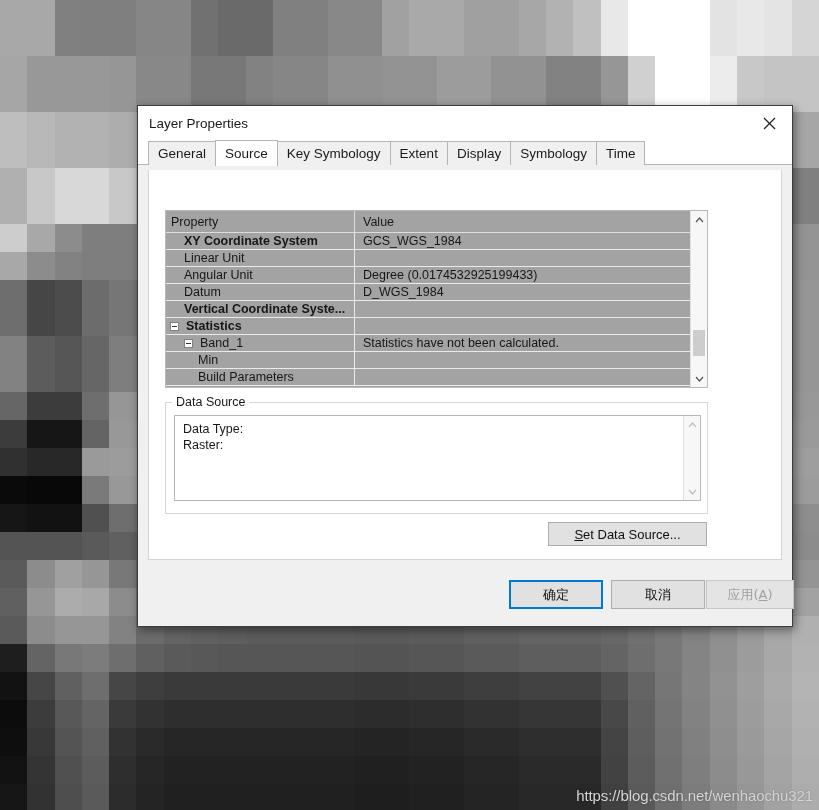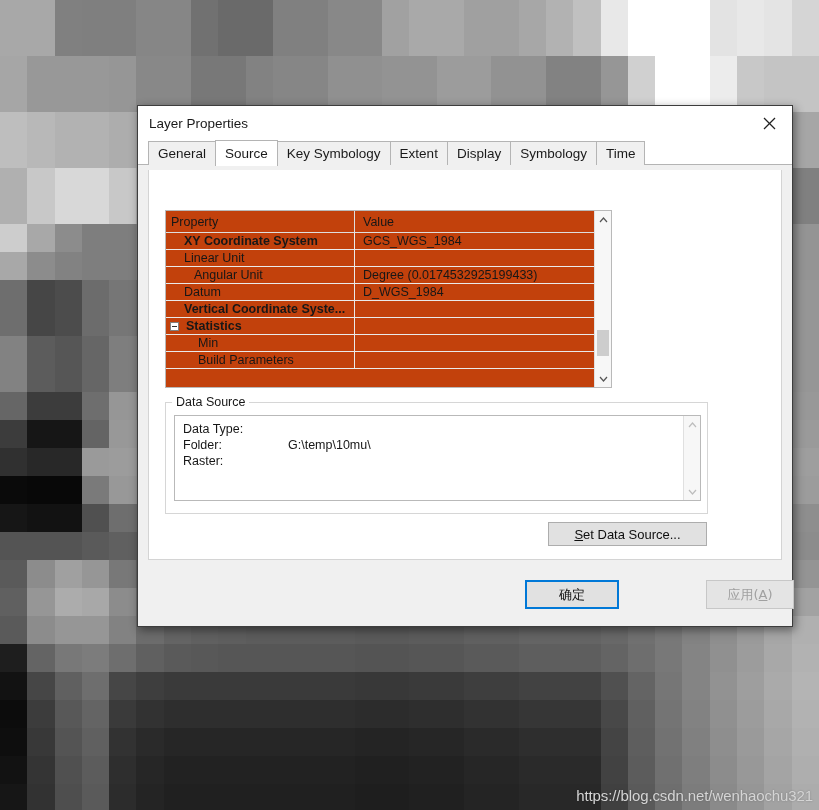--- a/index.html
+++ b/index.html
@@ -105,23 +105,23 @@
     background: #ffffff;
     border: 1px solid #d4d4d4;
     border-top: none;
     box-sizing: border-box;
   }
 
   
   .propgrid {
     position: absolute;
     left: 16px; top: 40px;
-    width: 447px; height: 178px;
+    width: 543px; height: 178px;
     border: 1px solid #b9b9b9;
-    background: #c2410c;
+    background: #a3a3a3;
     box-sizing: border-box;
     overflow: hidden;
   }
   .pg-rows { position:absolute; left:0; top:0; right:17px; bottom:0; }
   .pg-row {
     height: 17px;
     border-bottom: 1px solid #eaeaea;
     display: flex;
     align-items: center;
     font-size: 12.5px;
@@ -250,21 +250,21 @@
     left: 399px; top: 352px;
     width: 159px; height: 24px;
   }
   .mnemonic { text-decoration: underline; }
 
   .footer-btns {
     position: absolute;
     left: 0; right: 0; bottom: 0;
     height: 58px;
   }
-  #ok-btn     { position:absolute; left: 371px; top: 12px; width: 94px; height: 29px; margin-left: 16px; }
+  #ok-btn     { position:absolute; left: 371px; top: 12px; width: 94px; height: 29px; }
   #cancel-btn { position:absolute; left: 473px; top: 12px; width: 94px; height: 29px; }
   #apply-btn  { position:absolute; left: 568px; top: 12px; width: 88px; height: 29px; }
   .cjk { font-family: "DejaVu Sans", sans-serif; font-size: 13px; }
 </style>
 </head>
 <body>
 
 <div id="bg">
     <div style="background: rgb(168, 168, 168);"></div>
     <div style="background: rgb(168, 168, 168);"></div>
@@ -1193,21 +1193,21 @@
             <div class="pg-val">GCS_WGS_1984</div>
           </div>
           <div class="pg-row">
             <div class="pg-prop" style="padding-left: 18px;">
               <span class="pg-label" style="margin-left: 0px;">Linear Unit</span>
             </div>
             <div class="pg-val"></div>
           </div>
           <div class="pg-row">
             <div class="pg-prop" style="padding-left: 18px;">
-              <span class="pg-label" style="margin-left: 10px;">Angular Unit</span>
+              <span class="pg-label" style="margin-left: 0px;">Angular Unit</span>
             </div>
             <div class="pg-val">Degree (0.0174532925199433)</div>
           </div>
           <div class="pg-row">
             <div class="pg-prop" style="padding-left: 18px;">
               <span class="pg-label" style="margin-left: 0px;">Datum</span>
             </div>
             <div class="pg-val">D_WGS_1984</div>
           </div>
           <div class="pg-row">
@@ -1215,20 +1215,27 @@
               <span class="pg-label bold" style="margin-left: 0px;">Vertical Coordinate Syste...</span>
             </div>
             <div class="pg-val"></div>
           </div>
           <div class="pg-row">
             <div class="pg-prop" style="padding-left: 4px;">
               <span class="expander"></span>
               <span class="pg-label bold" style="margin-left: 7px;">Statistics</span>
             </div>
             <div class="pg-val"></div>
+          </div>
+          <div class="pg-row">
+            <div class="pg-prop" style="padding-left: 18px;">
+              <span class="expander"></span>
+              <span class="pg-label" style="margin-left: 7px;">Band_1</span>
+            </div>
+            <div class="pg-val">Statistics have not been calculated.</div>
           </div>
           <div class="pg-row">
             <div class="pg-prop" style="padding-left: 32px;">
               <span class="pg-label" style="margin-left: 0px;">Min</span>
             </div>
             <div class="pg-val"></div>
           </div>
           <div class="pg-row">
             <div class="pg-prop" style="padding-left: 32px;">
               <span class="pg-label" style="margin-left: 0px;">Build Parameters</span>
@@ -1252,24 +1259,20 @@
     </div>
 
     <div class="groupbox">
       <span class="legend">Data Source</span>
       <div class="ds-box">
         <div class="ds-lines" id="ds-lines">
             <div class="ds-line">
               <span class="ds-key">Data Type:</span>
             </div>
             <div class="ds-line">
-              <span class="ds-key">Folder:</span>
-              <span class="ds-val">G:\temp\10mu\</span>
-            </div>
-            <div class="ds-line">
               <span class="ds-key">Raster:</span>
             </div>
           </div>
         <div class="vscroll light">
           <div class="arrow">
             <svg width="9" height="6" viewBox="0 0 9 6">
                 <polyline points="1,5 4.5,1 8,5" fill="none" stroke="#bdbdbd" stroke-width="1.2"></polyline>
               </svg>
           </div>
           <div class="arrow bottom">
@@ -1284,18 +1287,21 @@
     <div class="btn" id="set-data-source">
       <span><span class="mnemonic">S</span><span>et Data Source...</span></span>
     </div>
 
   </div>
 
   <div class="footer-btns">
     <div class="btn default" id="ok-btn">
       <span class="cjk">确定</span>
     </div>
+    <div class="btn" id="cancel-btn">
+      <span class="cjk">取消</span>
+    </div>
     <div class="btn disabled" id="apply-btn">
       <span class="cjk"><span>应用(</span><span class="mnemonic">A</span><span>)</span></span>
     </div>
   </div>
 
 </div>
 
 </body></html>

